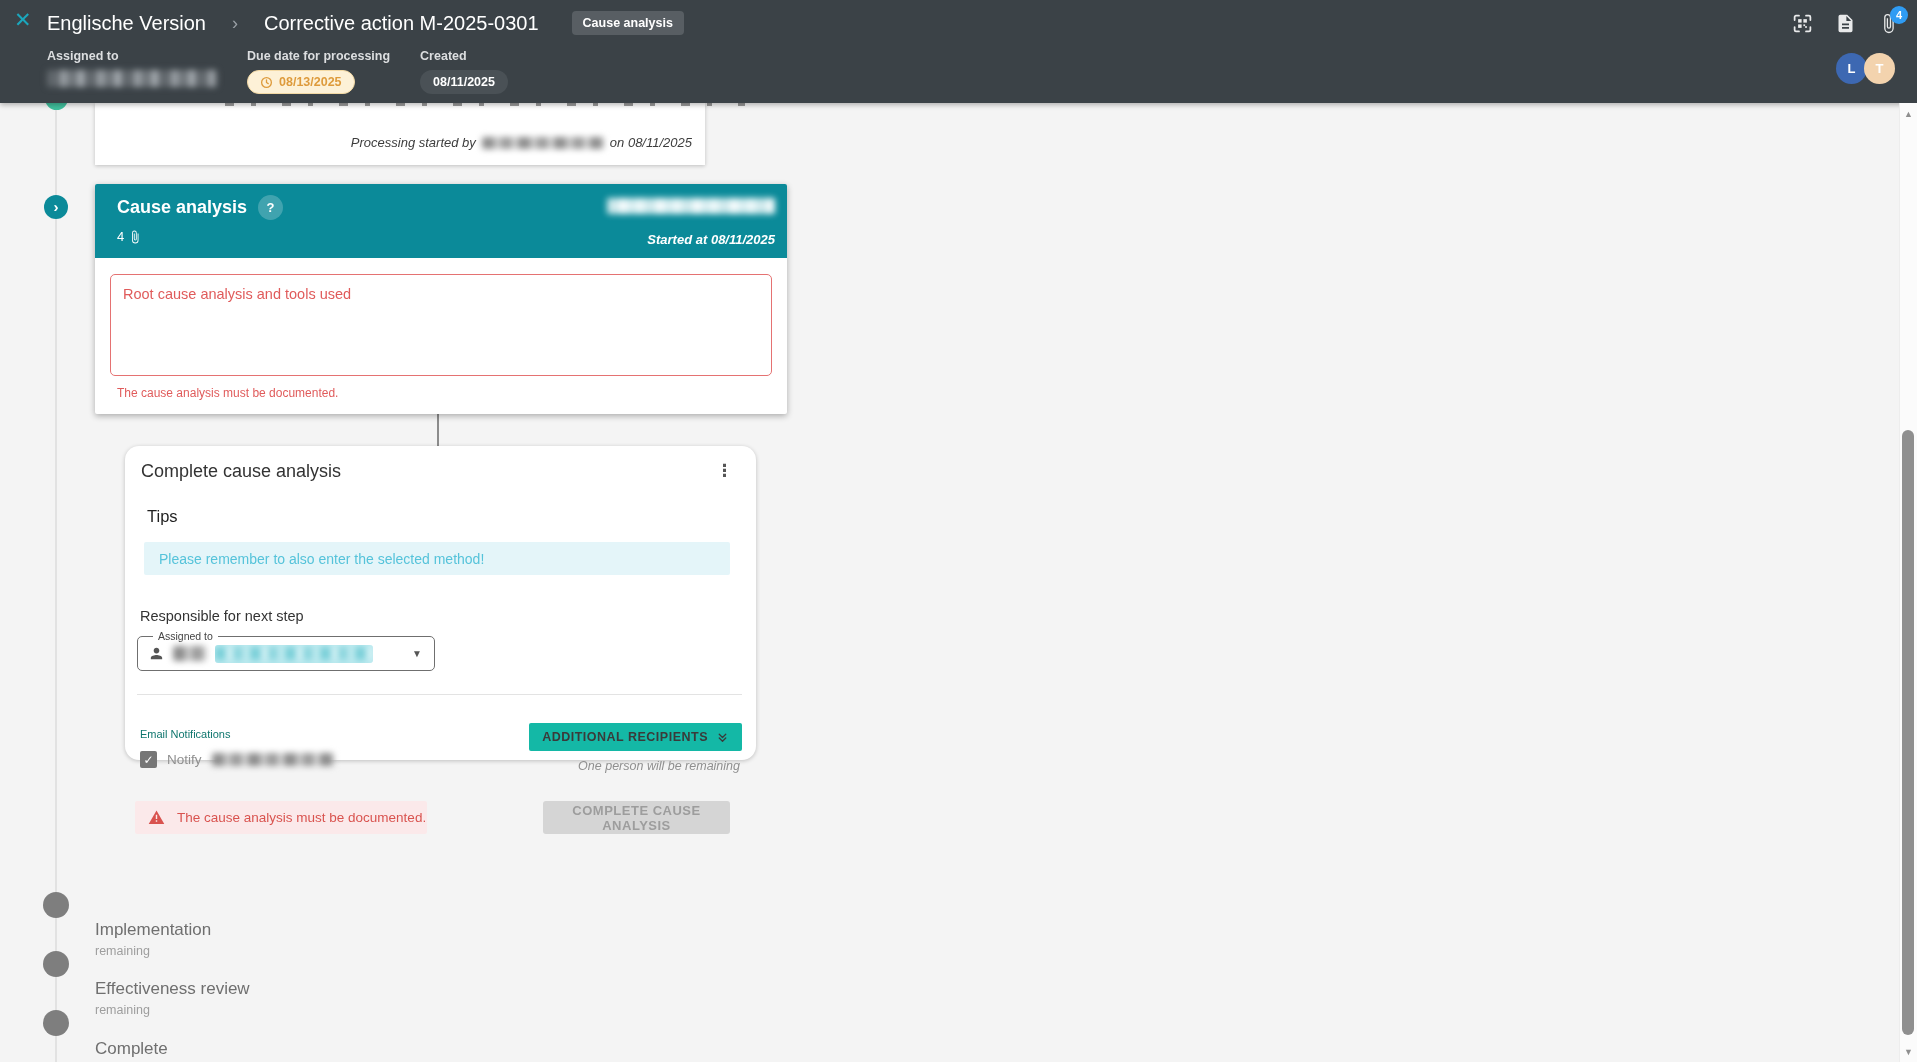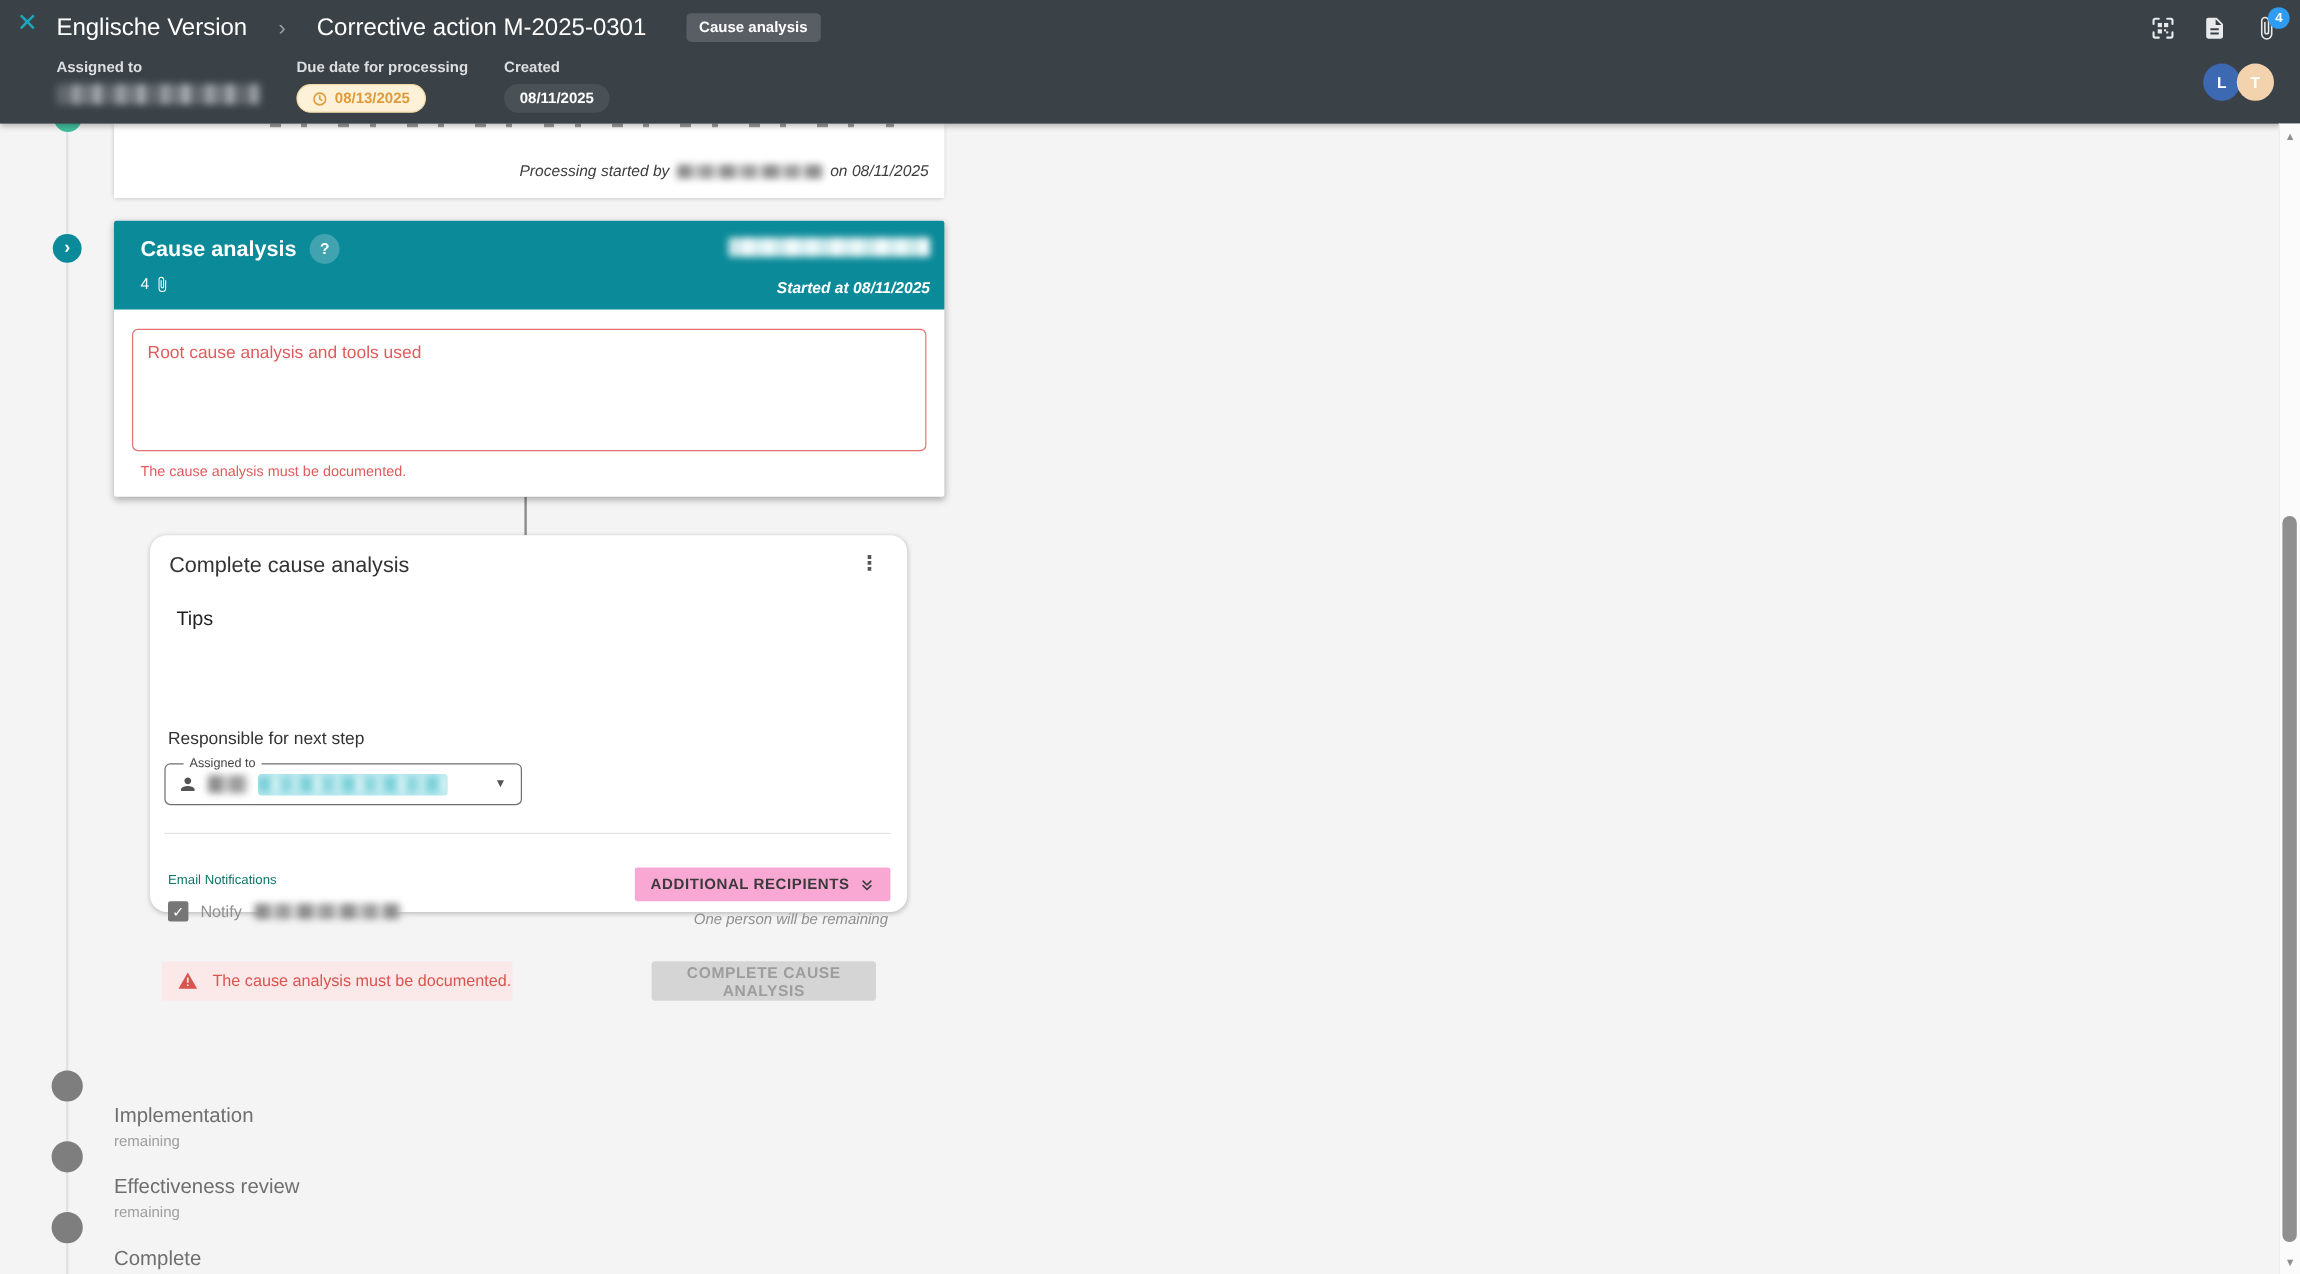--- a/index.html
+++ b/index.html
@@ -50,21 +50,21 @@
              display:flex;align-items:center;justify-content:center;cursor:pointer;}
   .node-teal span{font-size:15px;font-weight:bold;line-height:1;margin-top:-2px;}
   .node-gray{left:43px;width:26px;height:26px;background:#7e7e7e;}
 
   .step-label{position:absolute;left:95px;z-index:2;}
   .step-title{font-size:17px;color:#6f6f6f;margin-top:32px;}
   .step-status{font-size:12.5px;color:#9e9e9e;margin-top:4px;}
 
   
   .card{position:absolute;background:#fff;box-shadow:0 1px 4px rgba(0,0,0,.22);z-index:3;}
-  .card1{left:95px;top:103px;width:692px;height:62px;}
+  .card1{left:95px;top:103px;width:610px;height:62px;}
   .clip-remnant{position:absolute;top:0;left:130px;width:520px;height:3px;opacity:.55;
      background:repeating-linear-gradient(90deg,#4a4a4a 0 9px,transparent 9px 26px,#4a4a4a 26px 31px,transparent 31px 57px);}
   .proc-note{position:absolute;right:13px;bottom:15px;display:flex;align-items:center;gap:6px;
              font-style:italic;font-size:13px;color:#3d3d3d;}
 
   .card2{left:95px;top:184px;width:692px;height:230px;border-radius:2px;box-shadow:0 2px 6px rgba(0,0,0,.3);}
   .card2-header{position:relative;height:74px;background:#0b8a99;border-radius:2px 2px 0 0;}
   .c2-title{position:absolute;left:22px;top:11px;display:flex;align-items:center;gap:11px;
             color:#fff;font-size:18px;font-weight:bold;}
   .help-badge{width:25px;height:25px;border-radius:50%;background:rgba(255,255,255,.22);font-size:13px;
@@ -98,21 +98,21 @@
   .sel-highlight{width:158px;height:18px;background:#b9e9ef;border-radius:3px;overflow:hidden;
                  display:flex;align-items:center;}
   .sel-highlight .redact{width:100%;height:13px;}
   .caret{margin-left:auto;color:#555;font-size:10px;}
   .c3-divider{position:absolute;left:12px;right:14px;top:248px;height:1px;background:#e3e3e3;}
   .c3-email{position:absolute;left:15px;top:282px;font-size:11px;color:#0f766e;}
   .notify-row{position:absolute;left:15px;top:305px;display:flex;align-items:center;gap:10px;}
   .checkbox{width:17px;height:17px;background:#767676;border-radius:2px;color:#fff;font-size:12px;
             display:flex;align-items:center;justify-content:center;cursor:pointer;}
   .notify-label{color:#909090;font-size:13.5px;}
-  .addl-btn{position:absolute;right:14px;top:277px;height:28px;background:#f9a8d4;border:none;border-radius:2px;
+  .addl-btn{position:absolute;right:14px;top:277px;height:28px;background:#14b8a6;border:none;border-radius:2px;
             display:flex;align-items:center;gap:8px;padding:0 13px;font-size:12.5px;font-weight:bold;
             letter-spacing:.5px;color:#3a3a3a;cursor:pointer;font-family:inherit;}
   .addl-btn svg{width:13px;height:13px;}
   .notify-summary{position:absolute;right:16px;top:313px;font-style:italic;font-size:12.5px;color:#8f8f8f;}
   .error-banner{position:absolute;left:10px;top:355px;width:292px;height:33px;background:#fbe9ea;border-radius:2px;
                 display:flex;align-items:center;gap:12px;padding-left:13px;box-sizing:border-box;
                 color:#d9534f;font-size:13.5px;}
   .error-banner svg{width:17px;height:17px;flex:none;}
   .submit-btn{position:absolute;left:418px;top:355px;width:187px;height:33px;background:#d5d5d5;color:#9d9d9d;
               font-weight:bold;font-size:13px;letter-spacing:.5px;border-radius:3px;border:none;
@@ -171,20 +171,23 @@
     </div>
   </div>
 
   <div class="connector"></div>
 
   <div class="card card3">
     <div class="c3-title">Complete cause analysis</div>
     <div class="kebab">⋮</div>
 
     <div class="c3-tips">Tips</div>
+    <div class="tip-box">
+      <span>Please remember to also enter the selected method!</span>
+    </div>
 
     <div class="c3-resp">Responsible for next step</div>
     <div class="select">
       <span class="select-label">Assigned to</span>
       <div class="select-inner">
         <svg viewBox="0 0 24 24" fill="#555555">
             <path d="M12 12c2.21 0 4-1.79 4-4s-1.79-4-4-4-4 1.79-4 4 1.79 4 4 4zm0 2c-2.67 0-8 1.34-8 4v2h16v-2c0-2.66-5.33-4-8-4z"></path>
           </svg>
         <span class="redact redact-gray sel-dark"></span>
         <span class="sel-highlight">

